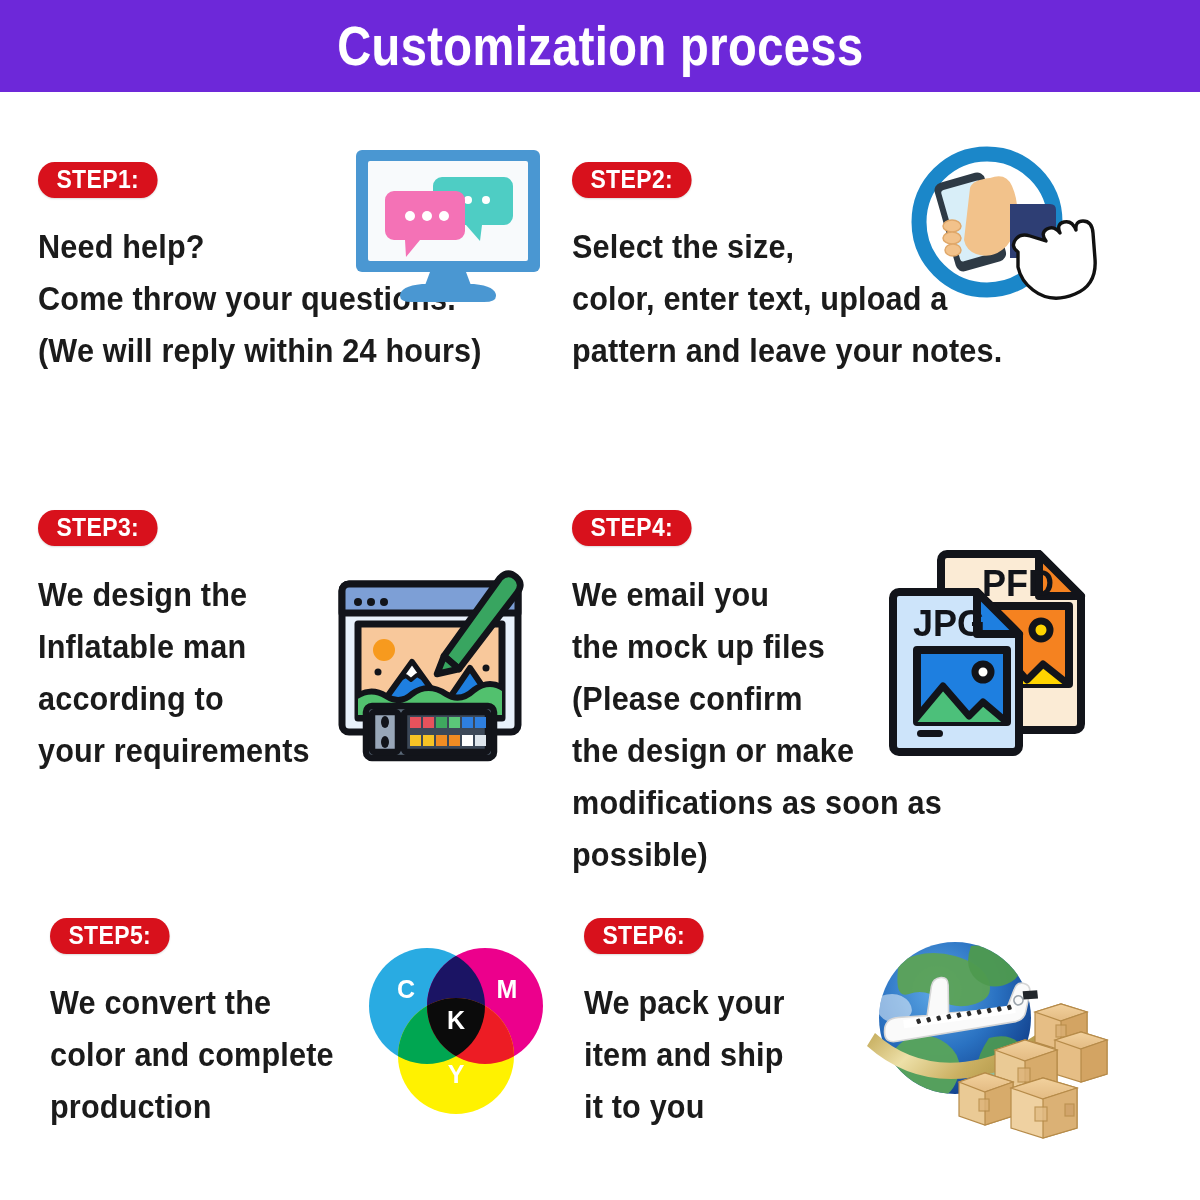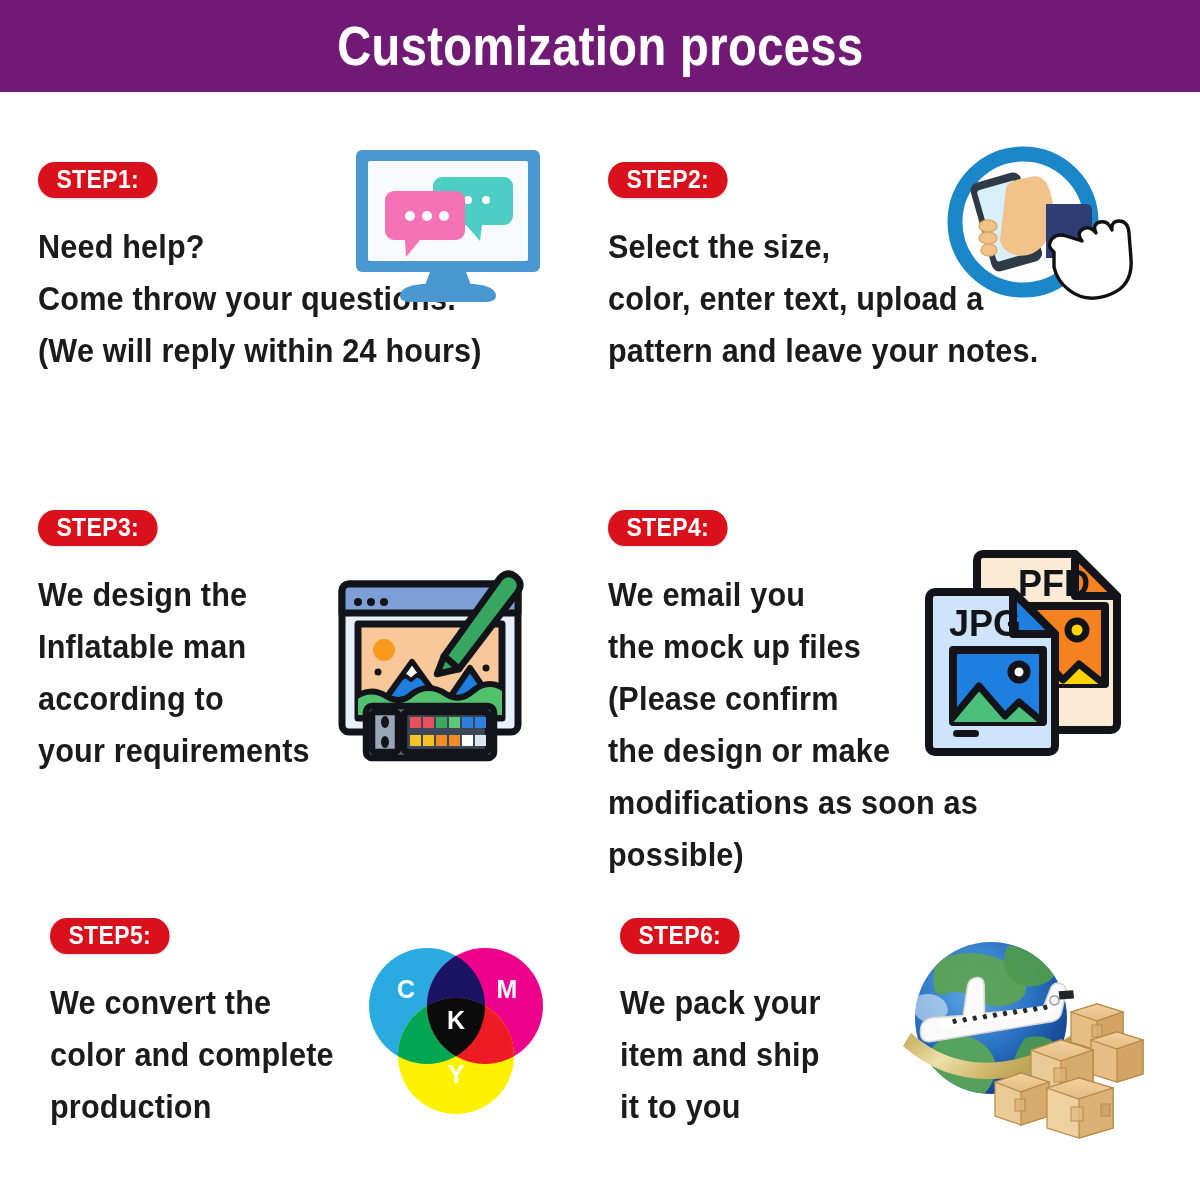--- a/index.html
+++ b/index.html
@@ -48,21 +48,21 @@
     position: absolute;
     left: 0; top: 92px;
     width: 1200px;
     height: 1108px;
   }
   .step {
     position: absolute;
   }
   
   .col-left  { left: 38px;  width: 560px; }
-  .col-right { left: 608px; width: 570px; }
+  .col-right { left: 572px; width: 570px; }
   
   .row-1 { top: 70px;  height: 340px; }
   .row-2 { top: 418px; height: 400px; }
   .row-3 { top: 826px; height: 280px; margin-left: 12px; }
 
   
   .badge {
     display: inline-block;
     background: #d8111c;
     color: #ffffff;
@@ -105,21 +105,21 @@
   .icon-step5 { left: 280px; top: 10px;   width: 250px; height: 200px; }
   .icon-step6 { left: 275px; top: 0px;    width: 250px; height: 220px; }
 
   svg { display: block; width: 100%; height: 100%; overflow: visible; }
 </style>
 </head>
 <body style="background: rgb(255, 255, 255);">
 
 <div id="page">
 
-  <div class="banner" style="background: #701a75;">
+  <div class="banner" style="background: #6d28d9;">
     <div class="banner-title">Customization process</div>
   </div>
 
   <div class="steps">
 
     <div class="step col-left row-1">
       <div class="badge" style="background: rgb(216, 17, 28); color: rgb(255, 255, 255);">STEP1:</div>
       <div class="step-text" style="color: rgb(27, 27, 27);">Need help?
 Come throw your questions.
 (We will reply within 24 hours)</div>

